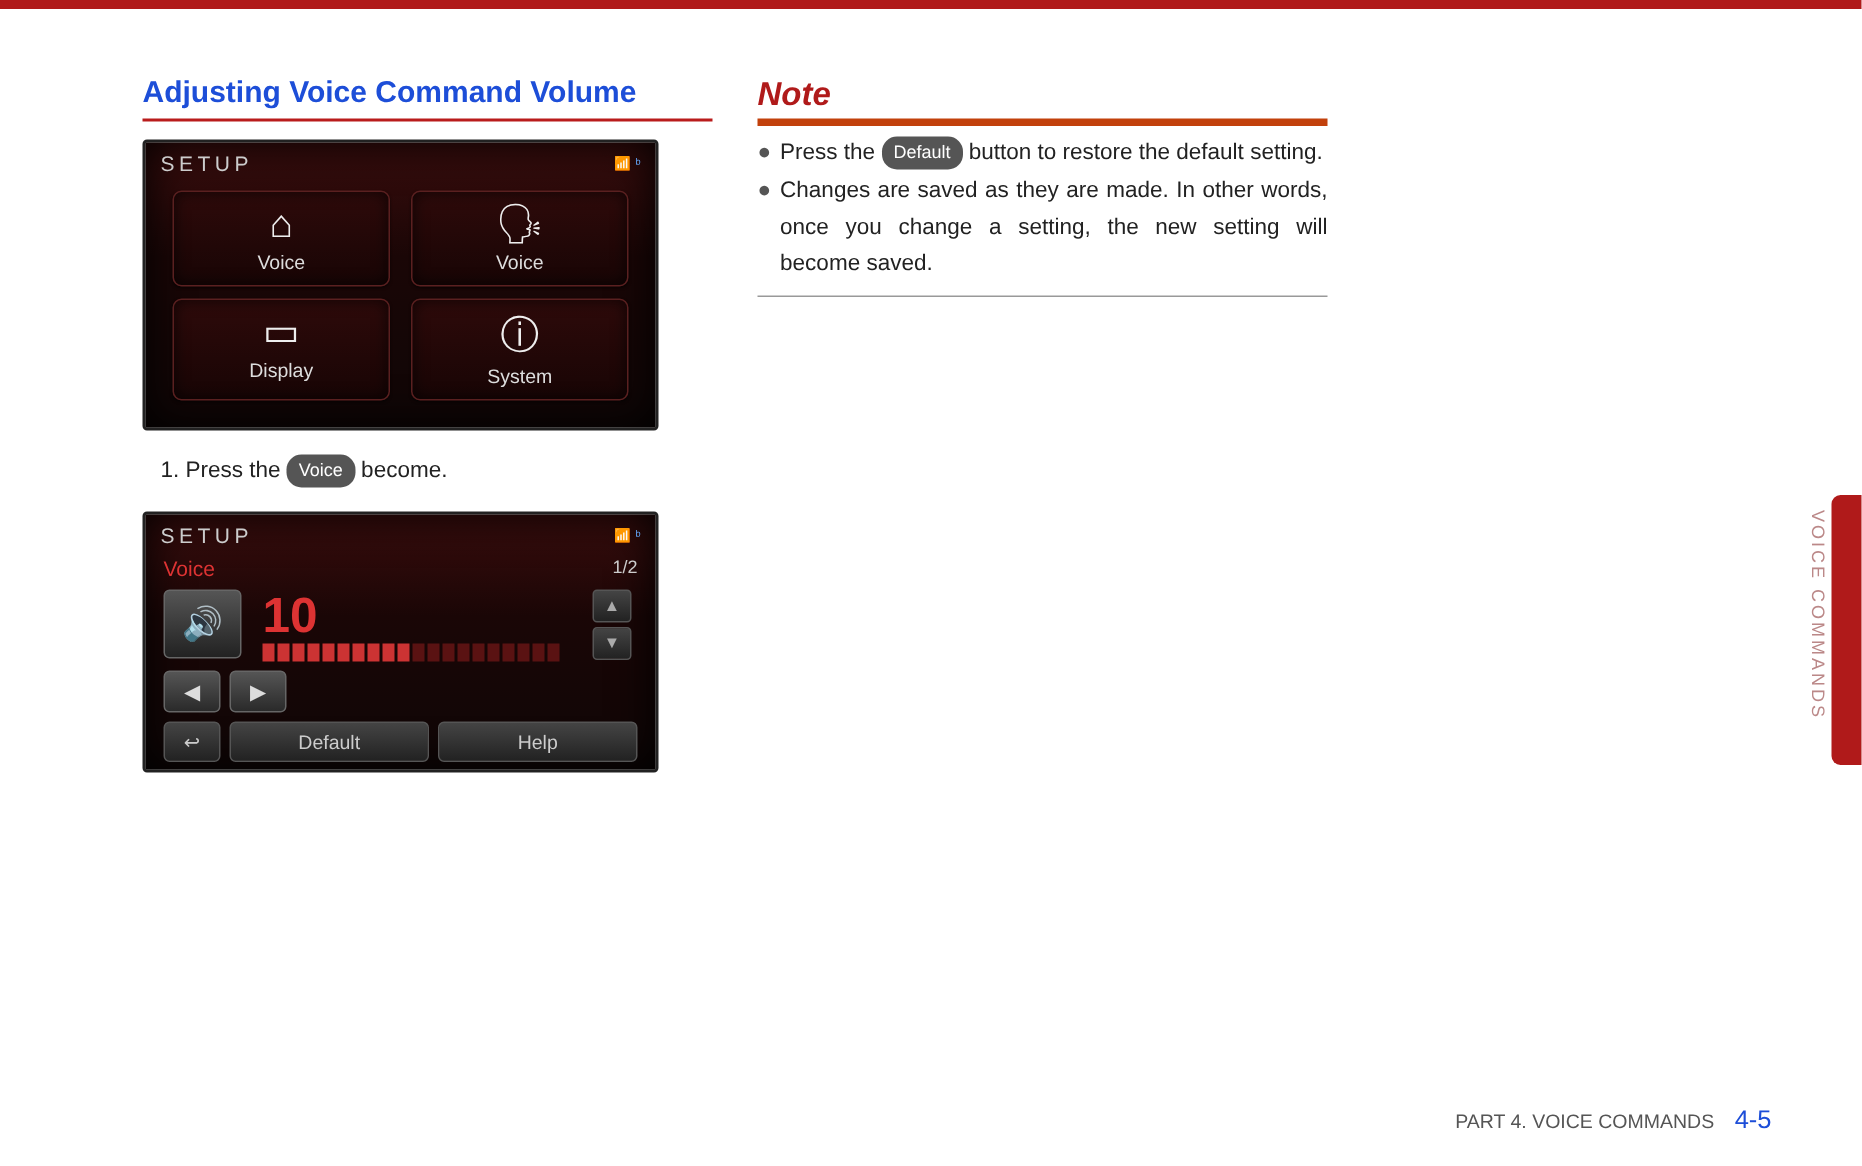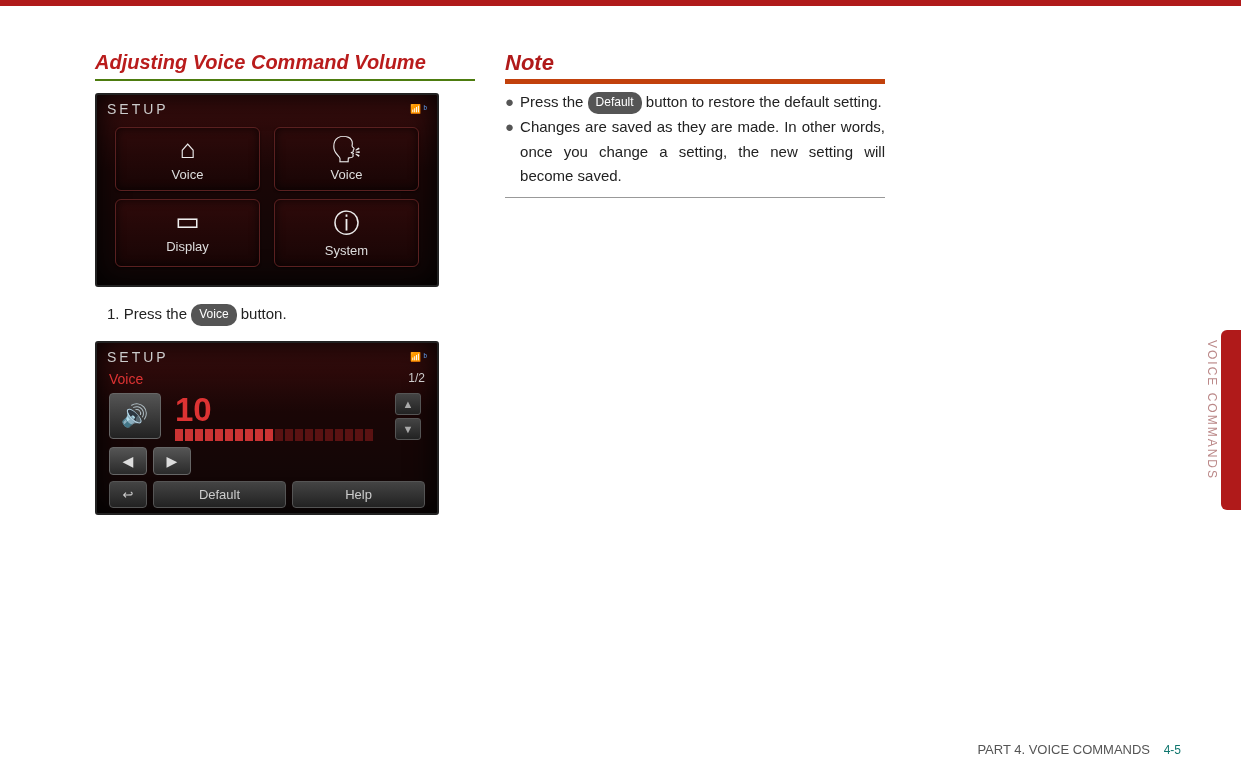--- a/index.html
+++ b/index.html
@@ -26,24 +26,23 @@
     right: 60px;
     bottom: 40px;
     display: flex;
   }
   .col {
     width: 380px;
     margin-right: 30px;
   }
   .heading {
     font-weight: bold;
-    font-style: italic;
     font-size: 20px;
-    color: #b91c1c;
-    border-bottom: 2px solid #4d7c0f;
+    color: #1d4ed8;
+    border-bottom: 2px solid #b91c1c;
     padding-bottom: 4px;
     margin-bottom: 12px;
     line-height: 1.25;
   }
   .screenshot {
     border: 2px solid #222;
     background: linear-gradient(#3a0d0d,#1a0606 40%,#0f0606);
     width: 340px;
     position: relative;
     border-radius: 3px;
@@ -175,21 +174,21 @@
     letter-spacing:2px;
     writing-mode:vertical-rl;
   }
   .footer{
     position:absolute;
     bottom:20px;
     right:60px;
     font-size:13px;
     color:#555;
   }
-  .footer .pg{font-size:12px;color:#0f766e;margin-left:10px;}
+  .footer .pg{font-size:17px;color:#1d4ed8;margin-left:10px;}
   .ss-status{font-size:9px;color:#6af;letter-spacing:0;}
 </style>
 </head>
 <body>
 
 <div class="red-bar"></div>
 
 <div class="page">
   <div class="col">
     <div class="heading">Adjusting Voice Command Volume</div>
@@ -201,21 +200,21 @@
       </div>
       <div class="ss-grid">
         <div class="ss-btn"><span class="ic">⌂</span><span>Voice</span></div>
         <div class="ss-btn"><span class="ic">🗣</span><span>Voice</span></div>
         <div class="ss-btn"><span class="ic">▭</span><span>Display</span></div>
         <div class="ss-btn"><span class="ic">ⓘ</span><span>System</span></div>
       </div>
     </div>
 
     <p class="step">
-      <span>1.</span> <span>Press the </span><span class="btn-chip">Voice</span><span> button.</span>
+      <span>1.</span> <span>Press the </span><span class="btn-chip">Voice</span><span> become.</span>
     </p>
 
     <div class="screenshot" style="height:170px;">
       <div class="ss-header">
         <span>SETUP</span>
         <span class="ss-status">📶 ᵇ</span>
       </div>
       <div class="ss-red-title">
         <span>Voice</span>
         <span class="pg">1/2</span>

